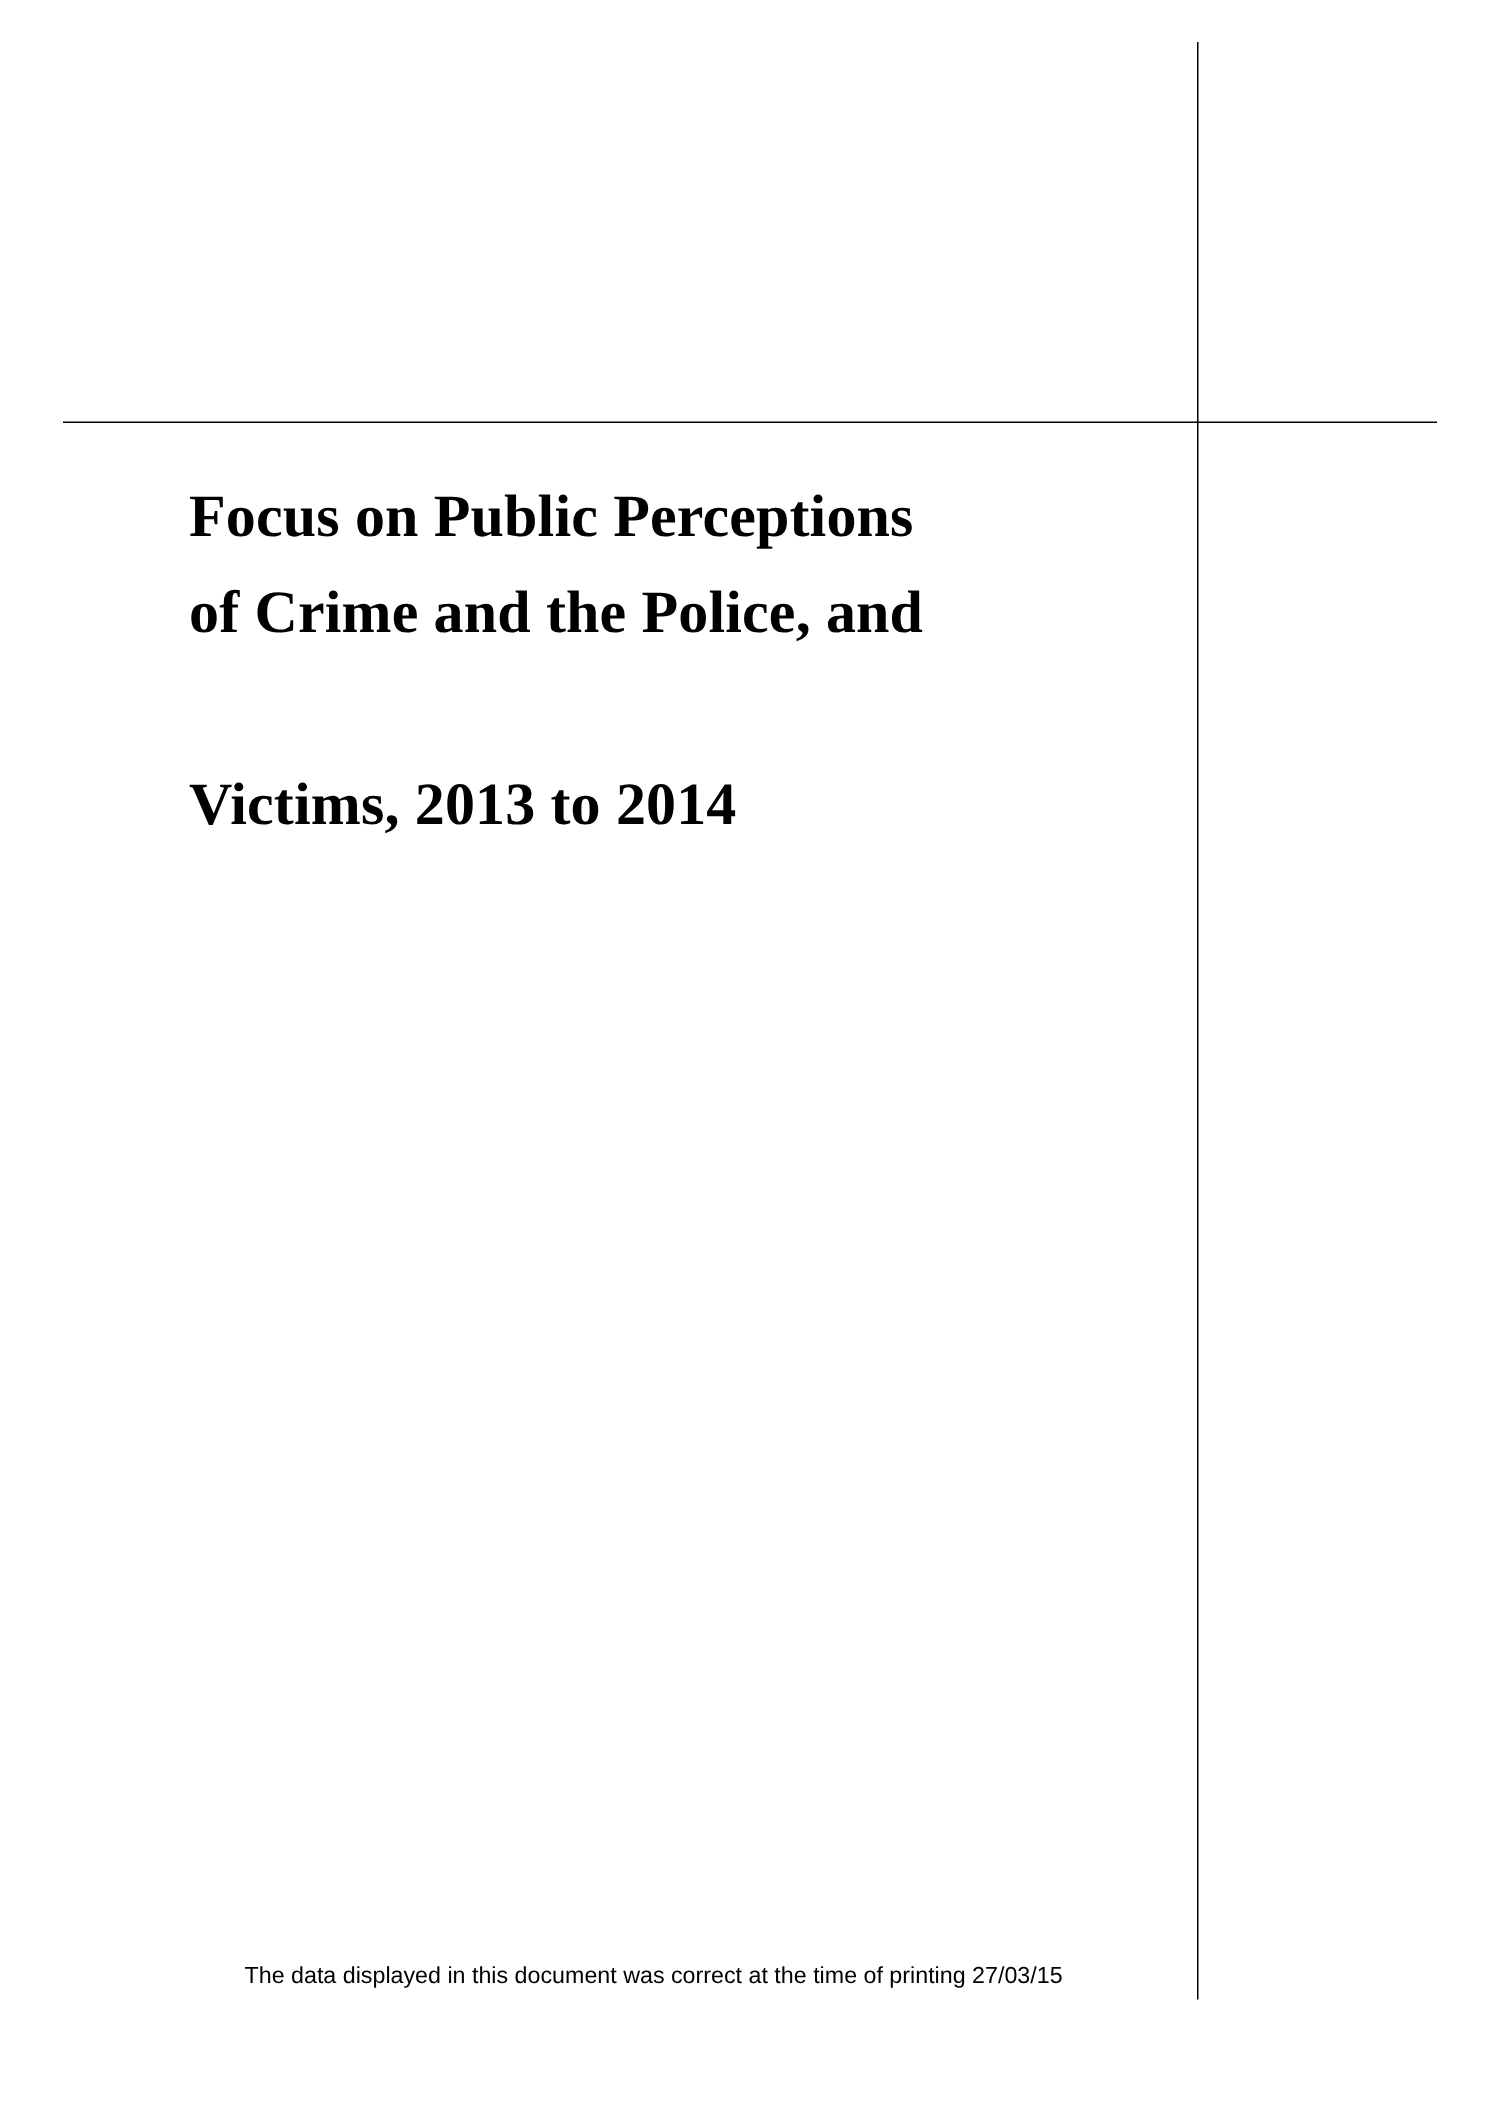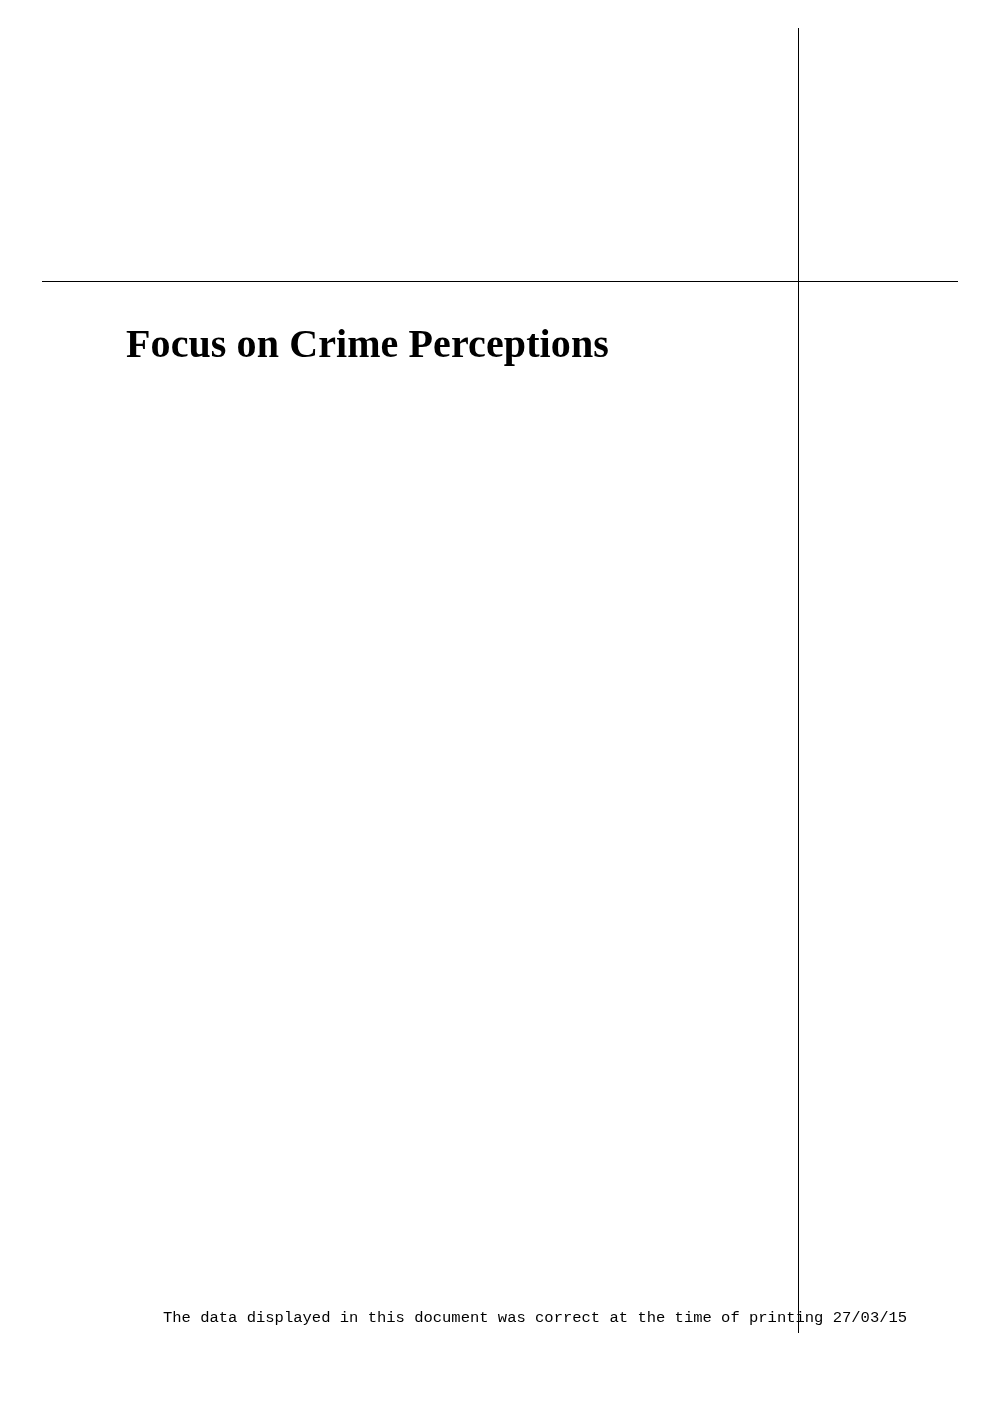--- a/index.html
+++ b/index.html
@@ -51,38 +51,39 @@
     line-height: 64px;
     letter-spacing: 0.1px;
     color: #000000;
   }
 
   .footnote {
     position: absolute;
     left: 163px;
     top: 1308px;
     width: 620px;
-    font-family: Liberation Mono, monospace;
+    font-family: Liberation Sans, sans-serif;
     font-size: 15.5px;
     line-height: 20px;
     color: #000000;
     white-space: nowrap;
   }
 </style>
 </head>
 <body>
 
 <div class="page">
 
   <div class="vertical-rule"></div>
   <div class="horizontal-rule"></div>
 
   <div class="title-block">
     <h1 class="doc-title">
-      <span>Focus on Crime Perceptions</span><br>
+      <span>Focus on Public Perceptions</span><br>
+      <span>of Crime and the Police, and</span><br>
       <br>
-      <br>
+      <span>Victims, 2013 to 2014</span>
     </h1>
   </div>
 
   <div class="footnote">The data displayed in this document was correct at the time of printing 27/03/15</div>
 
 </div>
 
 </body></html>

